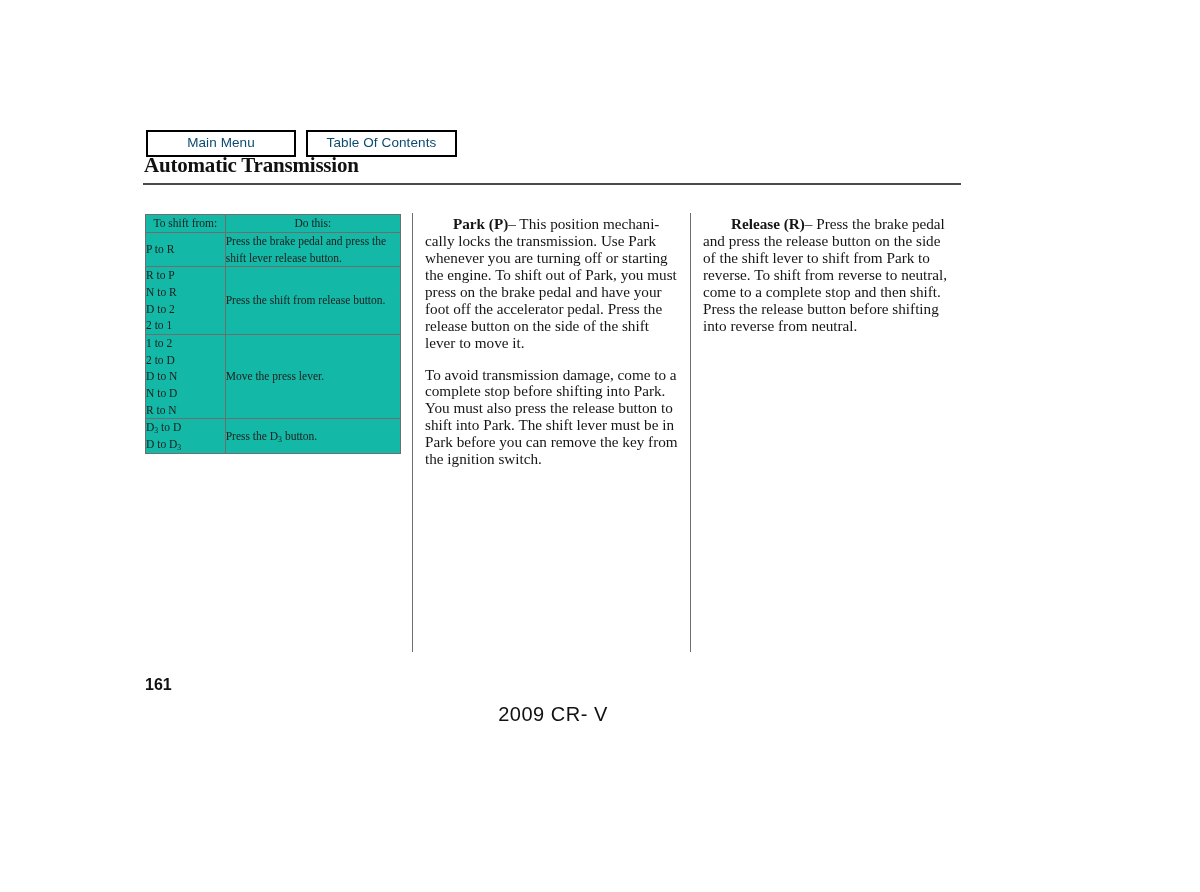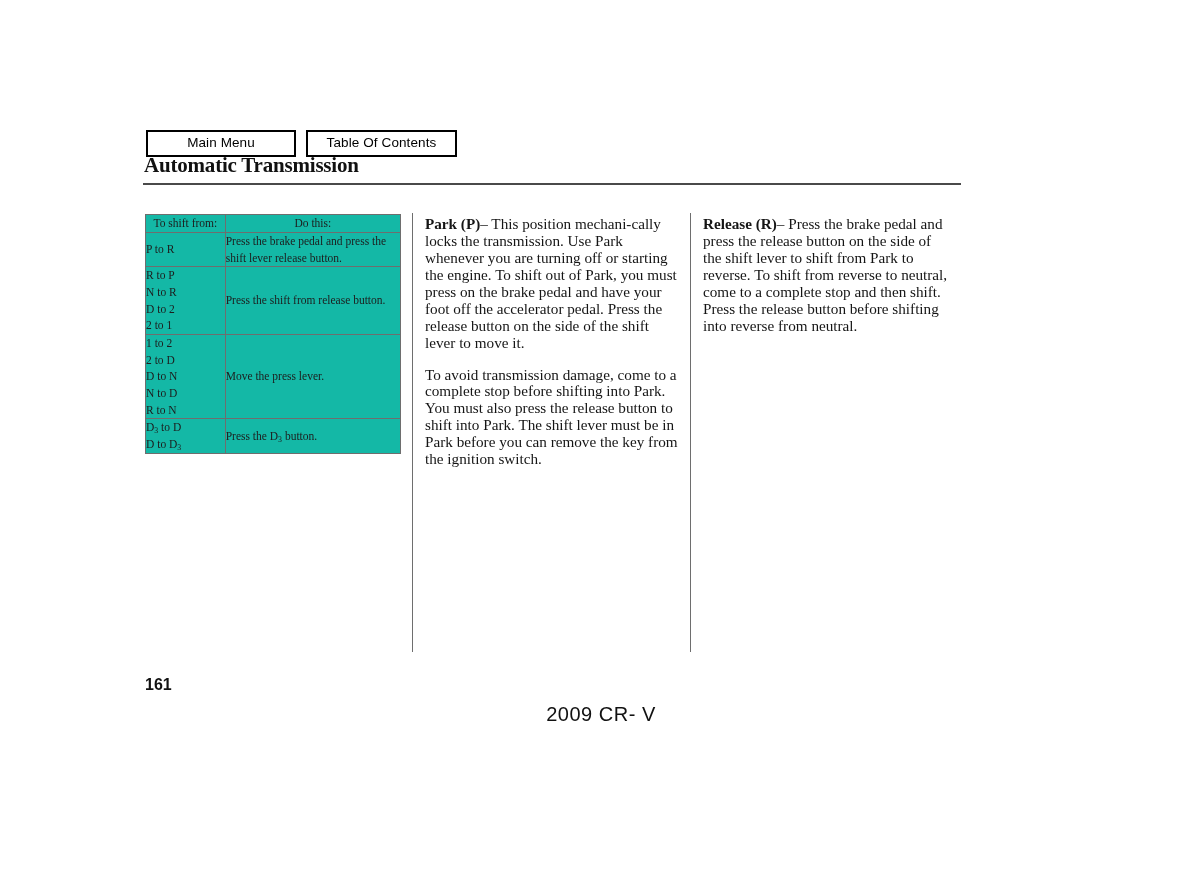--- a/index.html
+++ b/index.html
@@ -31,21 +31,21 @@
     display: flex;
     gap: 10px;
     align-items: flex-start;
   }
   .nav-btn {
     border: 2.5px solid #000000;
     background: #ffffff;
     font-family: "Liberation Sans", sans-serif;
     font-size: 13.5px;
     font-weight: 400;
-    color: #000000;
+    color: #0c4a6e;
     line-height: 1;
     padding: 4px 0 5px 0;
     text-align: center;
     box-sizing: border-box;
     cursor: pointer;
     letter-spacing: 0.1px;
   }
   .nav-btn.main-menu { width: 150px; }
   .nav-btn.toc { width: 151px; }
 
@@ -130,21 +130,21 @@
     font-size: 15.2px;
     line-height: 1.115;
     color: #151515;
     text-align: left;
   }
   .body-col.mid  { left: 425px; top: 216px; width: 258px; }
   .body-col.right{ left: 703px; top: 216px; width: 250px; }
 
   .body-col p { margin: 0 0 15px 0; }
   .body-col p:last-child { margin-bottom: 0; }
-  .lead { font-weight: bold; }
+  .lead { font-weight: bold; margin-left: 28px; }
   .dash { font-weight: normal; }
   .bold-ref { font-weight: bold; }
   .page-link { color: #3333a8; }
 
   
   .page-number {
     position: absolute;
     left: 145px;
     top: 676px;
     font-family: "Liberation Sans", sans-serif;
@@ -156,21 +156,20 @@
     position: absolute;
     left: 0;
     top: 703px;
     width: 1106px;
     text-align: center;
     font-family: "Liberation Sans", sans-serif;
     font-size: 20px;
     font-weight: 400;
     color: #111111;
     letter-spacing: 0.5px;
-    padding-left: 48px;
   }
 </style>
 </head>
 <body>
 
 <div class="page">
 
   <div class="navbar">
     <div class="nav-btn main-menu">Main Menu</div>
     <div class="nav-btn toc">Table Of Contents</div>

